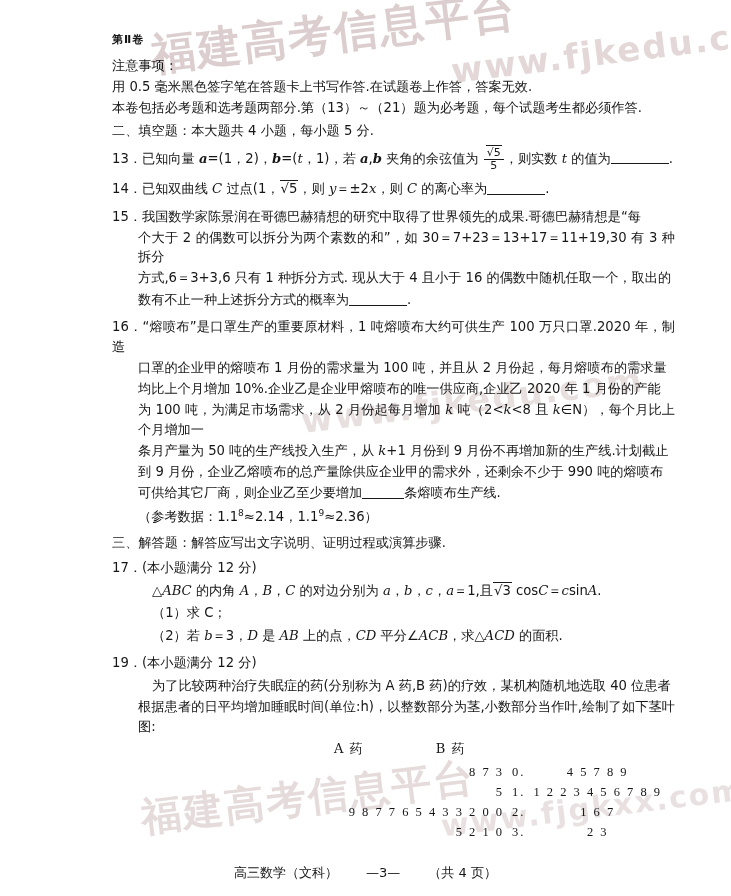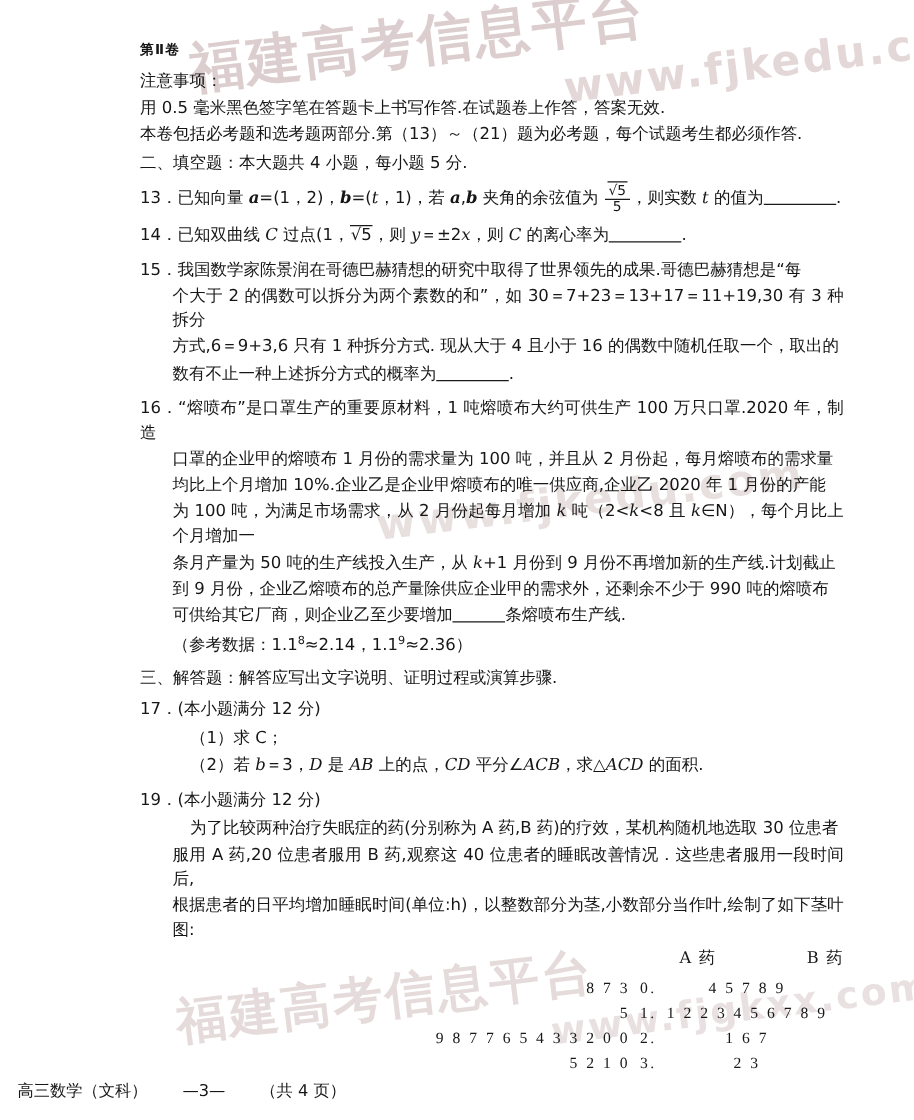--- a/index.html
+++ b/index.html
@@ -120,40 +120,39 @@
   .stem {
     margin: 3px 0 3px 0;
     padding-left: 190px;
     font-family: "DejaVu Serif", "Liberation Serif", serif;
     font-size: 13px;
     line-height: 20px;
     letter-spacing: 1px;
   }
   .stem-head {
     padding-left: 222px;
-    text-align: right;
   }
   .stem table {
     border-collapse: collapse;
   }
   .stem td {
     padding: 0 2px;
     white-space: pre;
     font-family: Liberation Serif, serif;
     font-size: 12.5px;
     letter-spacing: 2px;
   }
   .stem td.left { text-align: right; }
   .stem td.mid { text-align: center; padding: 0 6px; }
   .stem td.right { text-align: center; }
   .footer {
     position: absolute;
     left: 0; right: 0;
     bottom: 14px;
-    text-align: left;
+    text-align: center;
     font-size: 13px;
     z-index: 3;
   }
   .footer span { margin: 0 14px; }
 </style>
 </head>
 <body>
 
 <div class="page">
 
@@ -178,43 +177,43 @@
     </div>
 
     <div class="p" style="margin-top:8px">
       <span>14．</span><span>已知双曲线 </span><i class="v">C</i><span> 过点(1，</span><span class="sqrt">√5</span><span>，则 </span><i class="v">y</i>＝±2<i class="v">x</i>，则 <i class="v">C</i> 的离心率为<span class="blank"></span>.
     </div>
 
     <div class="p" style="margin-top:8px">
       <span>15．</span><span>我国数学家陈景润在哥德巴赫猜想的研究中取得了世界领先的成果.哥德巴赫猜想是“每</span>
     </div>
     <div class="p ind-2">个大于 2 的偶数可以拆分为两个素数的和”，如 30＝7+23＝13+17＝11+19,30 有 3 种拆分</div>
-    <div class="p ind-2">方式,6＝9+3,6 只有 1 种拆分方式. 现从大于 4 且小于 16 的偶数中随机任取一个，取出的</div>
+    <div class="p ind-2">方式,6＝3+3,6 只有 1 种拆分方式. 现从大于 4 且小于 16 的偶数中随机任取一个，取出的</div>
     <div class="p ind-2"><span>数有不止一种上述拆分方式的概率为</span><span class="blank"></span>.</div>
 
     <div class="p" style="margin-top:8px">
       <span>16．</span><span>“熔喷布”是口罩生产的重要原材料，1 吨熔喷布大约可供生产 100 万只口罩.2020 年，制造</span>
     </div>
     <div class="p ind-2">口罩的企业甲的熔喷布 1 月份的需求量为 100 吨，并且从 2 月份起，每月熔喷布的需求量</div>
     <div class="p ind-2">均比上个月增加 10%.企业乙是企业甲熔喷布的唯一供应商,企业乙 2020 年 1 月份的产能</div>
     <div class="p ind-2">为 100 吨，为满足市场需求，从 2 月份起每月增加 <i class="v">k</i> 吨（2&lt;<i class="v">k</i>&lt;8 且 <i class="v">k</i>∈N），每个月比上个月增加一</div>
     <div class="p ind-2">条月产量为 50 吨的生产线投入生产，从 <i class="v">k</i>+1 月份到 9 月份不再增加新的生产线.计划截止</div>
     <div class="p ind-2">到 9 月份，企业乙熔喷布的总产量除供应企业甲的需求外，还剩余不少于 990 吨的熔喷布</div>
     <div class="p ind-2"><span>可供给其它厂商，则企业乙至少要增加</span><span class="blank-sm"></span><span>条熔喷布生产线.</span></div>
     <div class="p ind-2" style="margin-top:2px">（参考数据：1.1<sup>8</sup>≈2.14，1.1<sup>9</sup>≈2.36）</div>
 
     <div class="p sec" style="margin-top:6px"><span class="bold">三、解答题：</span><span class="bold">解答应写出文字说明、证明过程或演算步骤.</span></div>
 
     <div class="p" style="margin-top:5px"><span>17．</span><span>(本小题满分 12 分)</span></div>
+    <div class="p ind-3" style="margin-top:3px">△<i class="v">ABC</i> 的内角 <i class="v">A</i>，<i class="v">B</i>，<i class="v">C</i> 的对边分别为 <i class="v">a</i>，<i class="v">b</i>，<i class="v">c</i>，<i class="v">a</i>＝1,且<span class="sqrt">√3</span> cos<i class="v">C</i>＝<i class="v">c</i>sin<i class="v">A</i>.</div>
     <div class="p ind-3" style="margin-top:3px">（1）求 C；</div>
     <div class="p ind-3" style="margin-top:3px">（2）若 <i class="v">b</i>＝3，<i class="v">D</i> 是 <i class="v">AB</i> 上的点，<i class="v">CD</i> 平分∠<i class="v">ACB</i>，求△<i class="v">ACD</i> 的面积.</div>
 
     <div class="p" style="margin-top:8px"><span>19．</span><span>(本小题满分 12 分)</span></div>
-    <div class="p ind-3" style="margin-top:3px">为了比较两种治疗失眠症的药(分别称为 A 药,B 药)的疗效，某机构随机地选取 30 位患者</div>
-    <div class="p ind-2">服用 A 药,20 位患者服用 B 药,观察这 40 位患者的睡眠改善情况．这些患者服用一段时间后,</div>
+    <div class="p ind-3" style="margin-top:3px">为了比较两种治疗失眠症的药(分别称为 A 药,B 药)的疗效，某机构随机地选取 40 位患者</div>
     <div class="p ind-2">根据患者的日平均增加睡眠时间(单位:h)，以整数部分为茎,小数部分当作叶,绘制了如下茎叶图:</div>
 
     <div class="stem stem-head">
       <span>A 药</span>
       <span style="display:inline-block;width:62px"></span>
       <span>B 药</span>
     </div>
 
     <div class="stem">
       <table>

